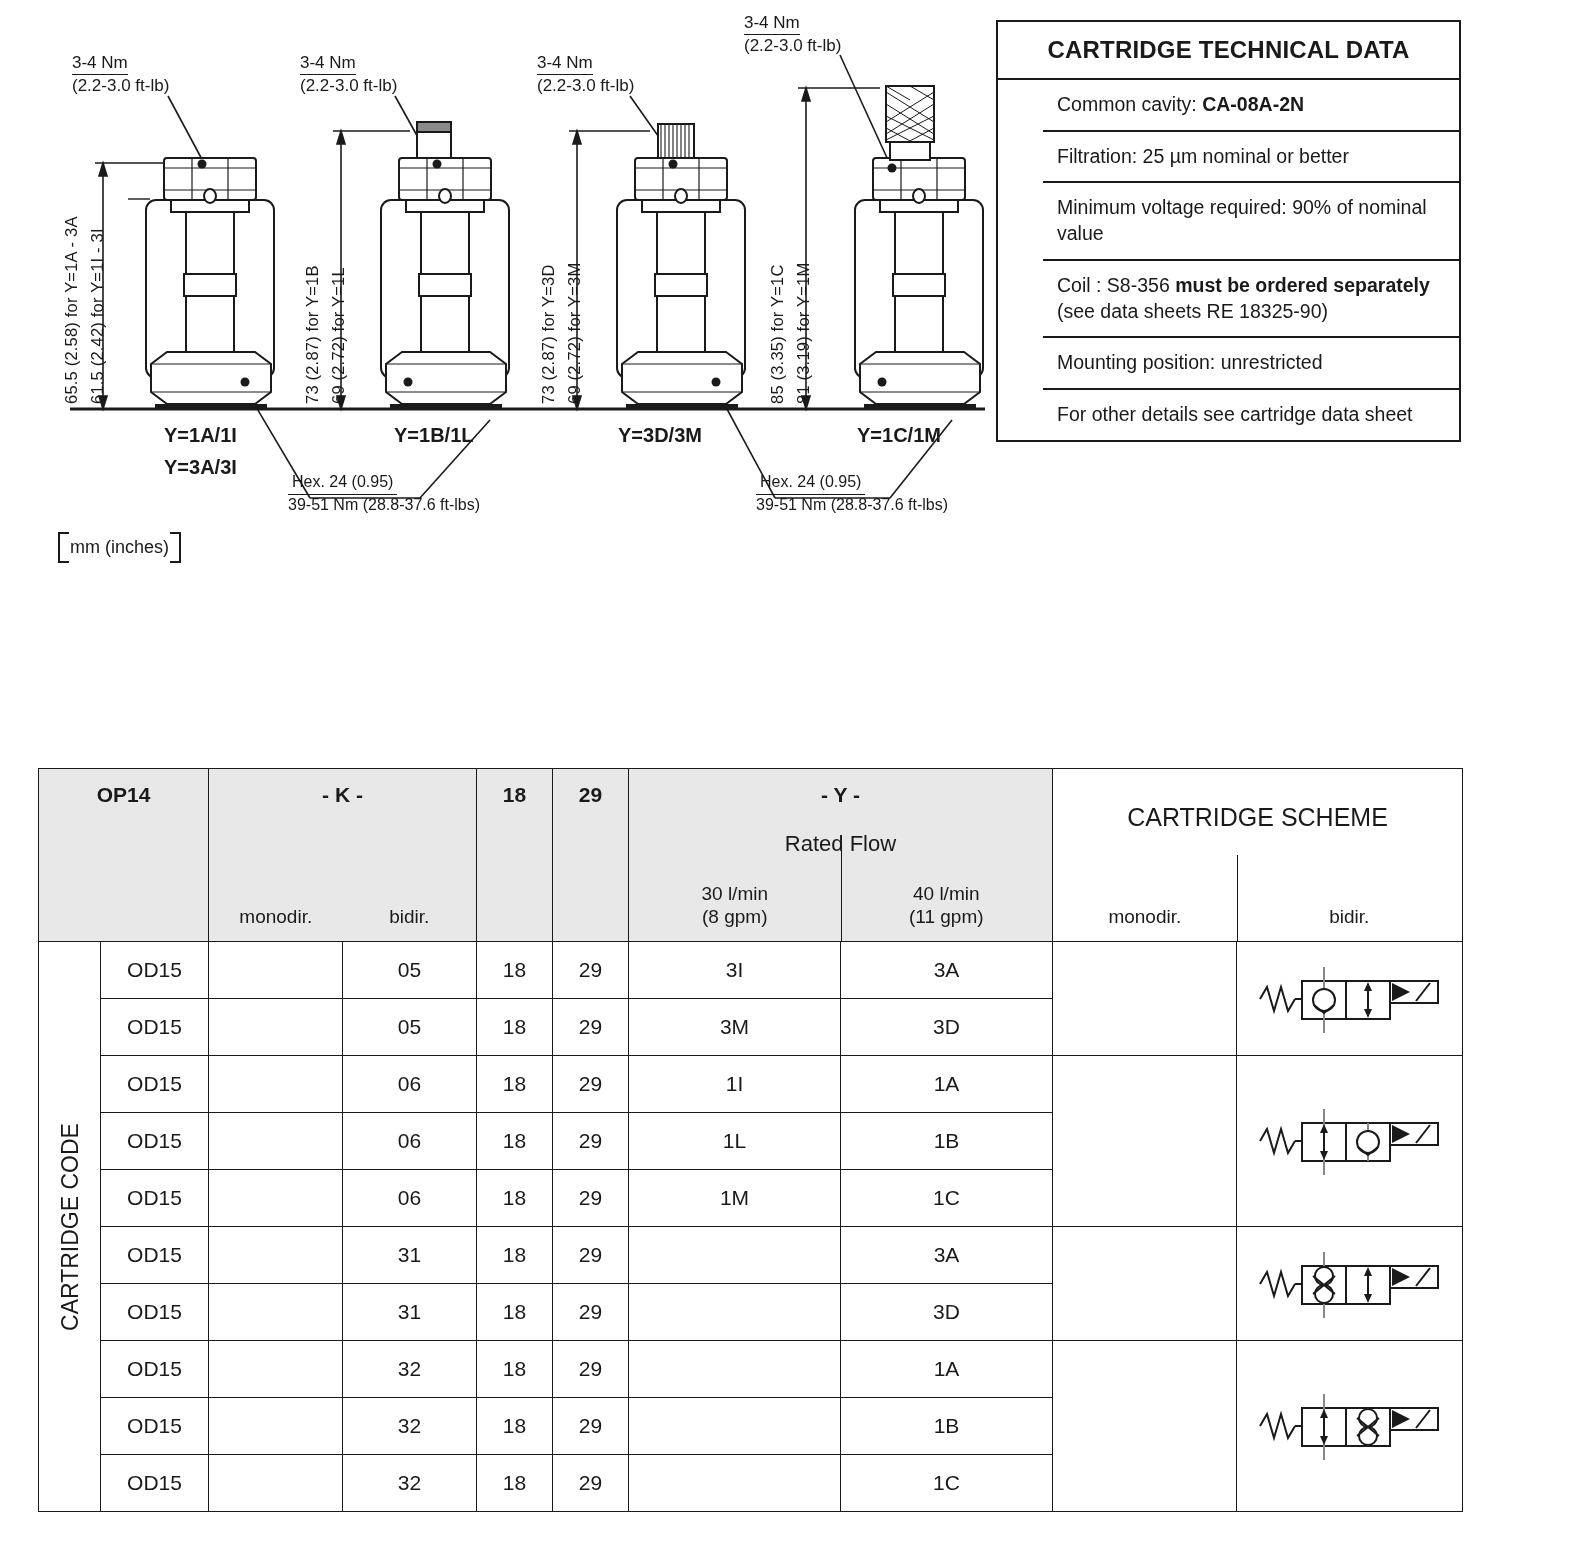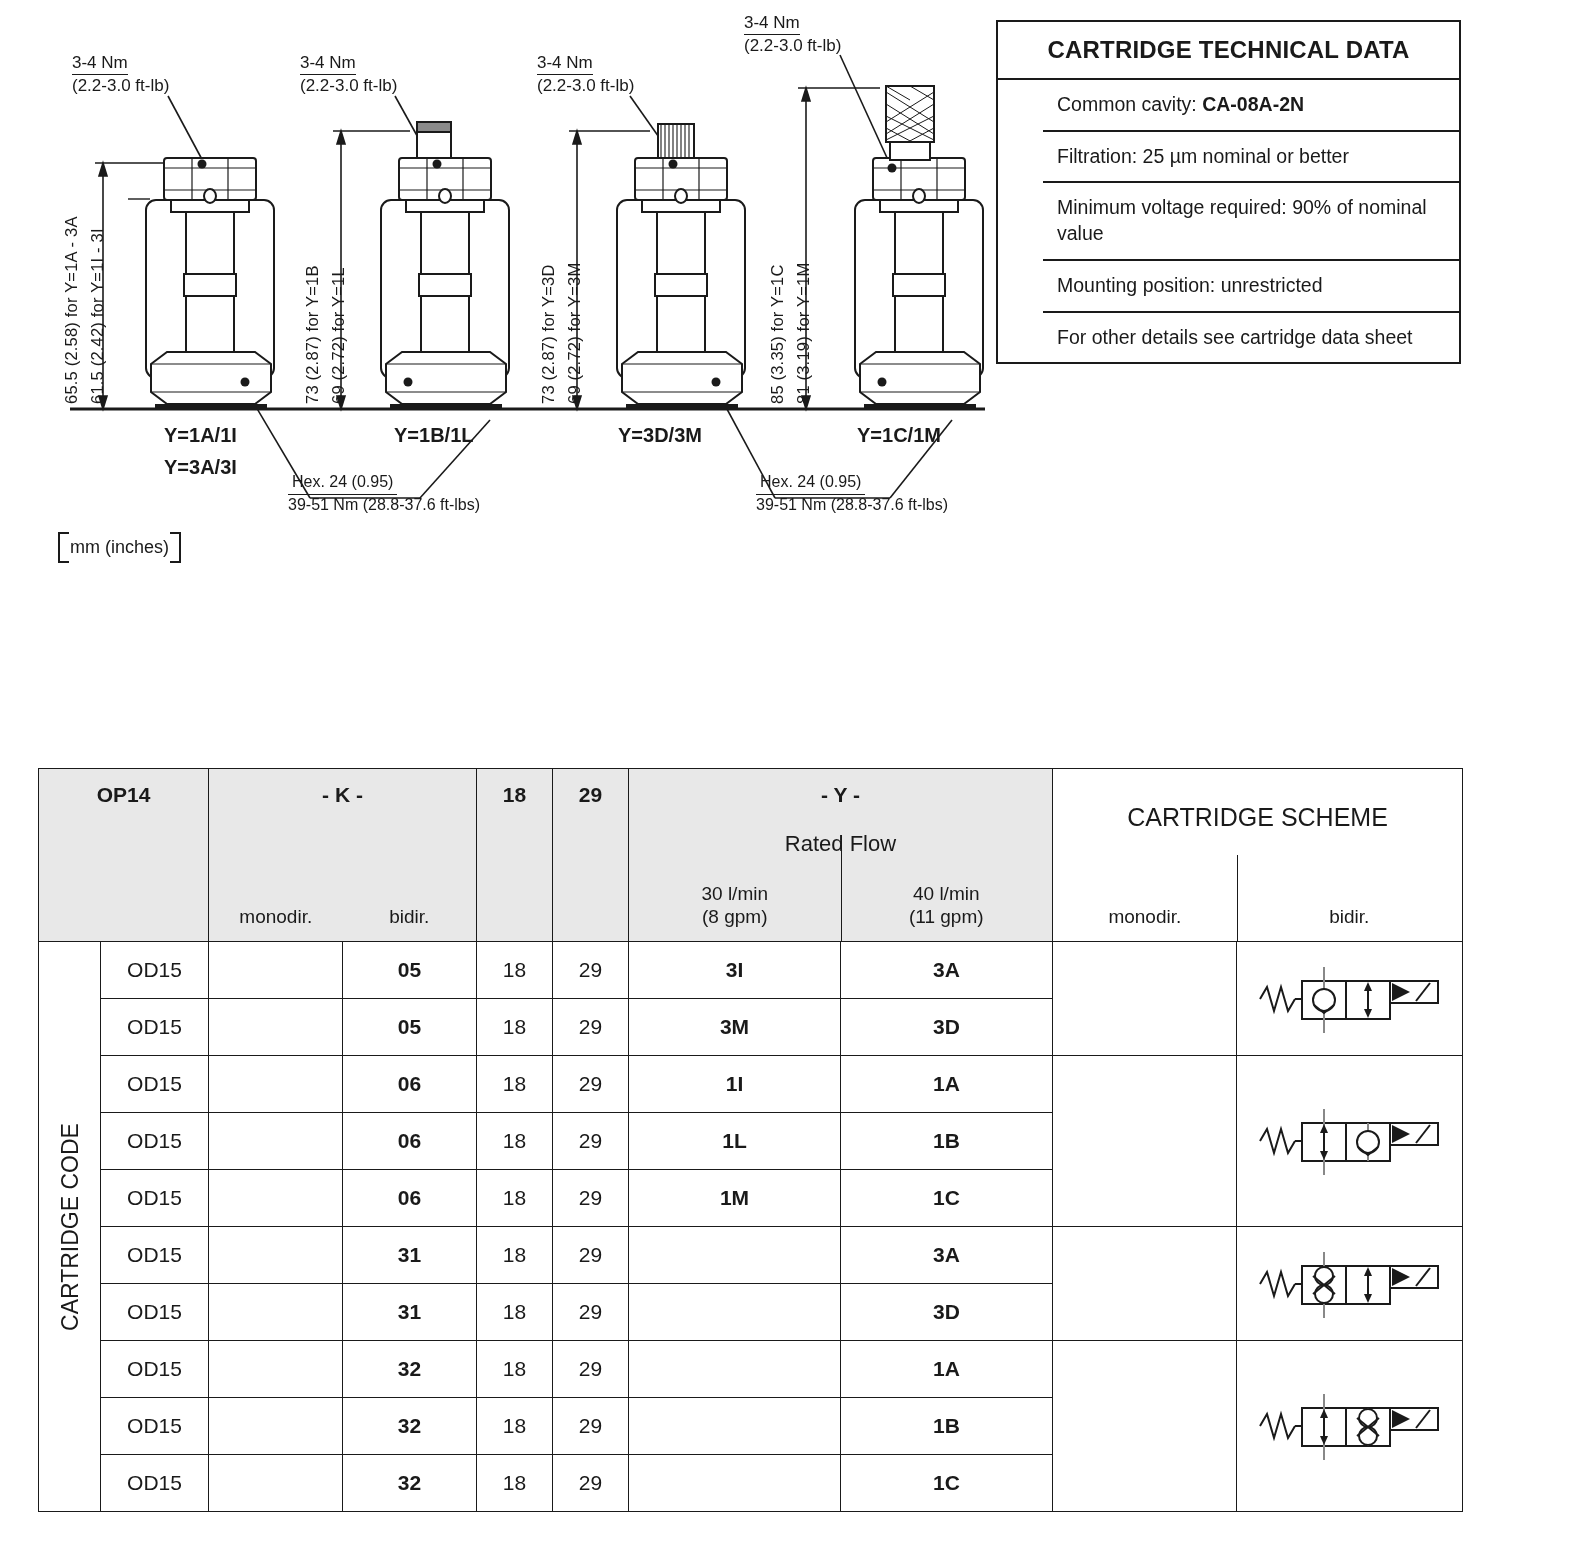--- a/index.html
+++ b/index.html
@@ -56,21 +56,21 @@
 
   .splitline{position:absolute;top:86px;bottom:0;width:1.8px;background:#1a1a1a;left:50%;}
   .splitline-tall{position:absolute;top:72px;bottom:0;width:1.8px;background:#1a1a1a;left:50%;}
 
   .code-cell{width:62px;position:relative;}
   .code-label{position:absolute;left:50%;top:50%;
       transform:translate(-50%,-50%) rotate(-90deg);
       font-size:23px;white-space:nowrap;}
 
   .brow td{height:56px;}
-  .b{font-weight:bold;font-size:25px;margin-top:25px;}
+  .b{font-weight:normal;font-size:25px;margin-top:25px;}
   .n{font-weight:normal;font-size:21px;}
   .od{font-size:23px;}
 
   .scheme-cell{padding:0;}
   .scheme-wrap{display:flex;align-items:center;justify-content:center;height:100%;}
 </style>
 </head>
 <body>
 
 <div id="drawings">
@@ -292,20 +292,23 @@
   </div>
 
   <div class="row txt">
     <span>Filtration: 25 µm nominal or better</span>
   </div>
 
   <div class="row txt">
     <span>Minimum voltage required: 90% of nominal value</span>
   </div>
 
+  <div class="row txt">
+    <span>Coil : S8-356 </span><b>must be ordered separately</b><span> (see data sheets RE 18325-90)</span>
+  </div>
 
   <div class="row txt">
     <span>Mounting position: unrestricted</span>
   </div>
 
   <div class="row txt">
     <span>For other details see cartridge data sheet</span>
   </div>
 </div>
 

